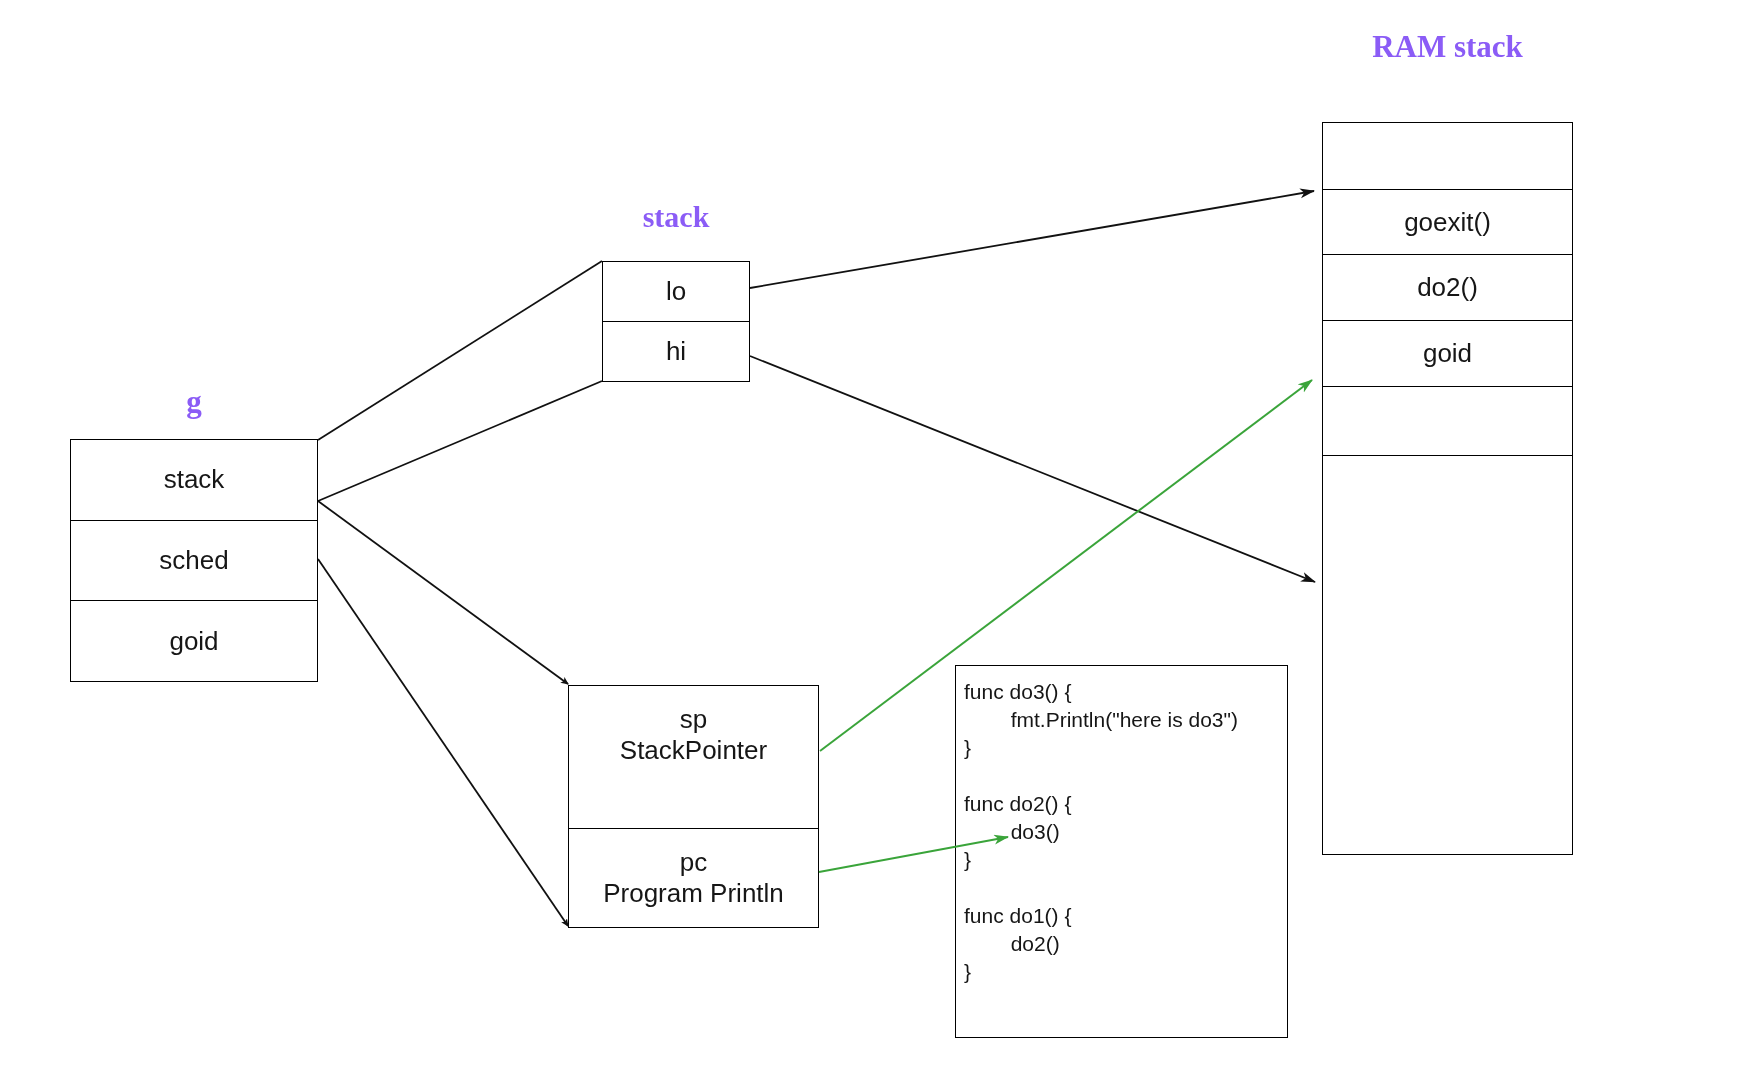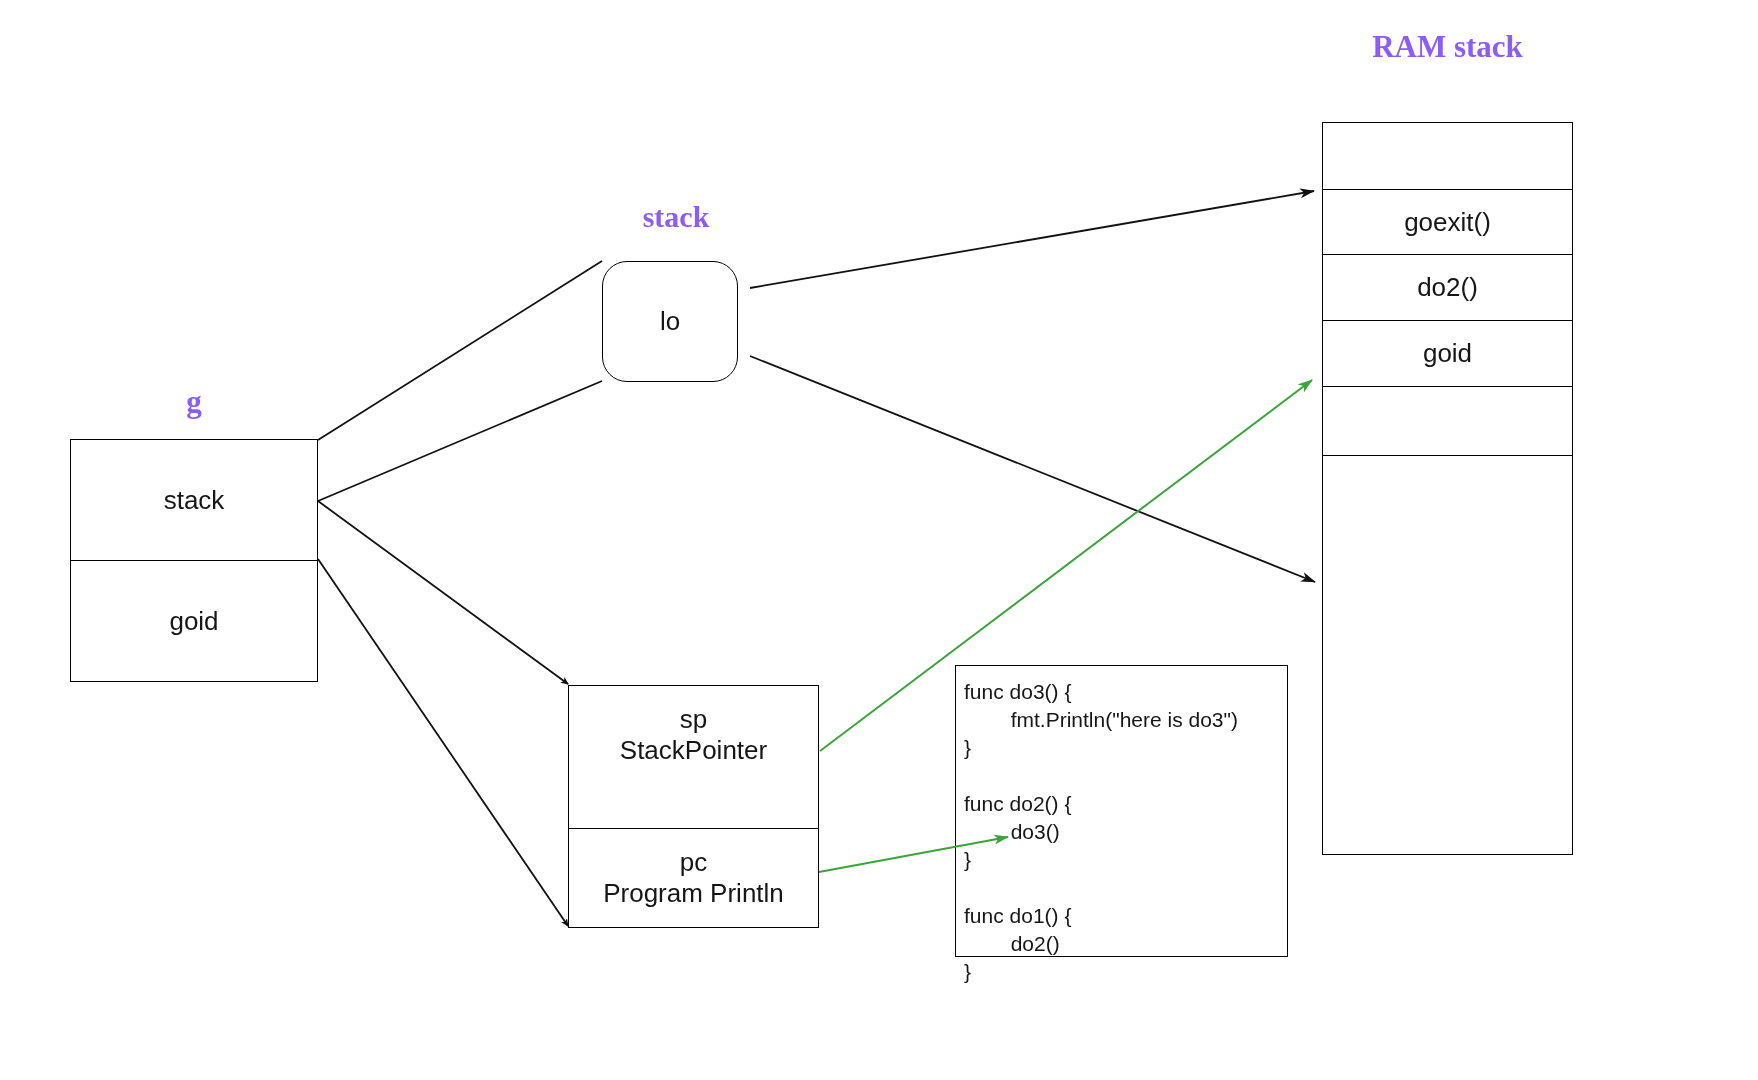--- a/index.html
+++ b/index.html
@@ -14,36 +14,36 @@
     color:#8b5cf6;font-size:30px;line-height:34px;
   }
   
   .box{position:absolute;border:1.6px solid #000;background:#fff;box-sizing:border-box;display:flex;flex-direction:column;}
   .row{flex:1;display:flex;align-items:center;justify-content:center;font-size:26px;box-sizing:border-box;}
   .row + .row{border-top:1.6px solid #000;}
   .row.two-line{flex-direction:column;line-height:31px;}
   
   #g-box{left:70px;top:439px;width:248px;height:243px;}
   
-  #stack-box{left:602px;top:261px;width:136px;height:121px;border-radius:25px;}
+  #stack-box{left:602px;top:261px;width:148px;height:121px;}
   
   #gobuf-box{left:568px;top:685px;width:251px;height:243px;gap:44px;}
   
   #ram-box{left:1322px;top:122px;width:251px;height:733px;}
   #ram-box .row{flex:none;}
   #ram-box .row:nth-child(1){height:66px;}
   #ram-box .row:nth-child(2){height:65px;}
   #ram-box .row:nth-child(3){height:66px;}
   #ram-box .row:nth-child(4){height:66px;}
   #ram-box .row:nth-child(5){height:69px;}
   #ram-box .row:nth-child(6){height:134px;}
   #ram-box .row:nth-child(7){flex:1;}
   
   #code-box{
-    position:absolute;left:955px;top:665px;width:333px;height:292px;
+    position:absolute;left:955px;top:665px;width:333px;height:373px;
     border:1.6px solid #000;background:#fff;box-sizing:border-box;
   }
   #code-box pre{
     margin:0;padding:12px 8px 0 8px;
     font-family:"Liberation Sans",sans-serif;
     font-size:21px;line-height:28px;color:#161616;white-space:pre;
   }
   
   #g-title{left:70px;top:385px;width:248px;font-size:31px;}
   #stack-title{left:602px;top:200px;width:148px;}
@@ -56,25 +56,27 @@
 <body>
 
 <div id="canvas">
 
   <div class="struct-title" id="g-title">g</div>
   <div class="struct-title" id="stack-title">stack</div>
   <div class="struct-title" id="ram-title">RAM stack</div>
 
   <div class="box" id="g-box">
     <div class="row">stack</div>
+    <div class="row">sched</div>
     <div class="row">goid</div>
   </div>
 
   <div class="box" id="stack-box">
     <div class="row">lo</div>
+    <div class="row">hi</div>
   </div>
 
   <div class="box" id="gobuf-box">
     <div class="row two-line">
       <span>sp</span>
       <span>StackPointer</span>
     </div>
     <div class="row two-line">
       <span>pc</span>
       <span>Program Println</span>

